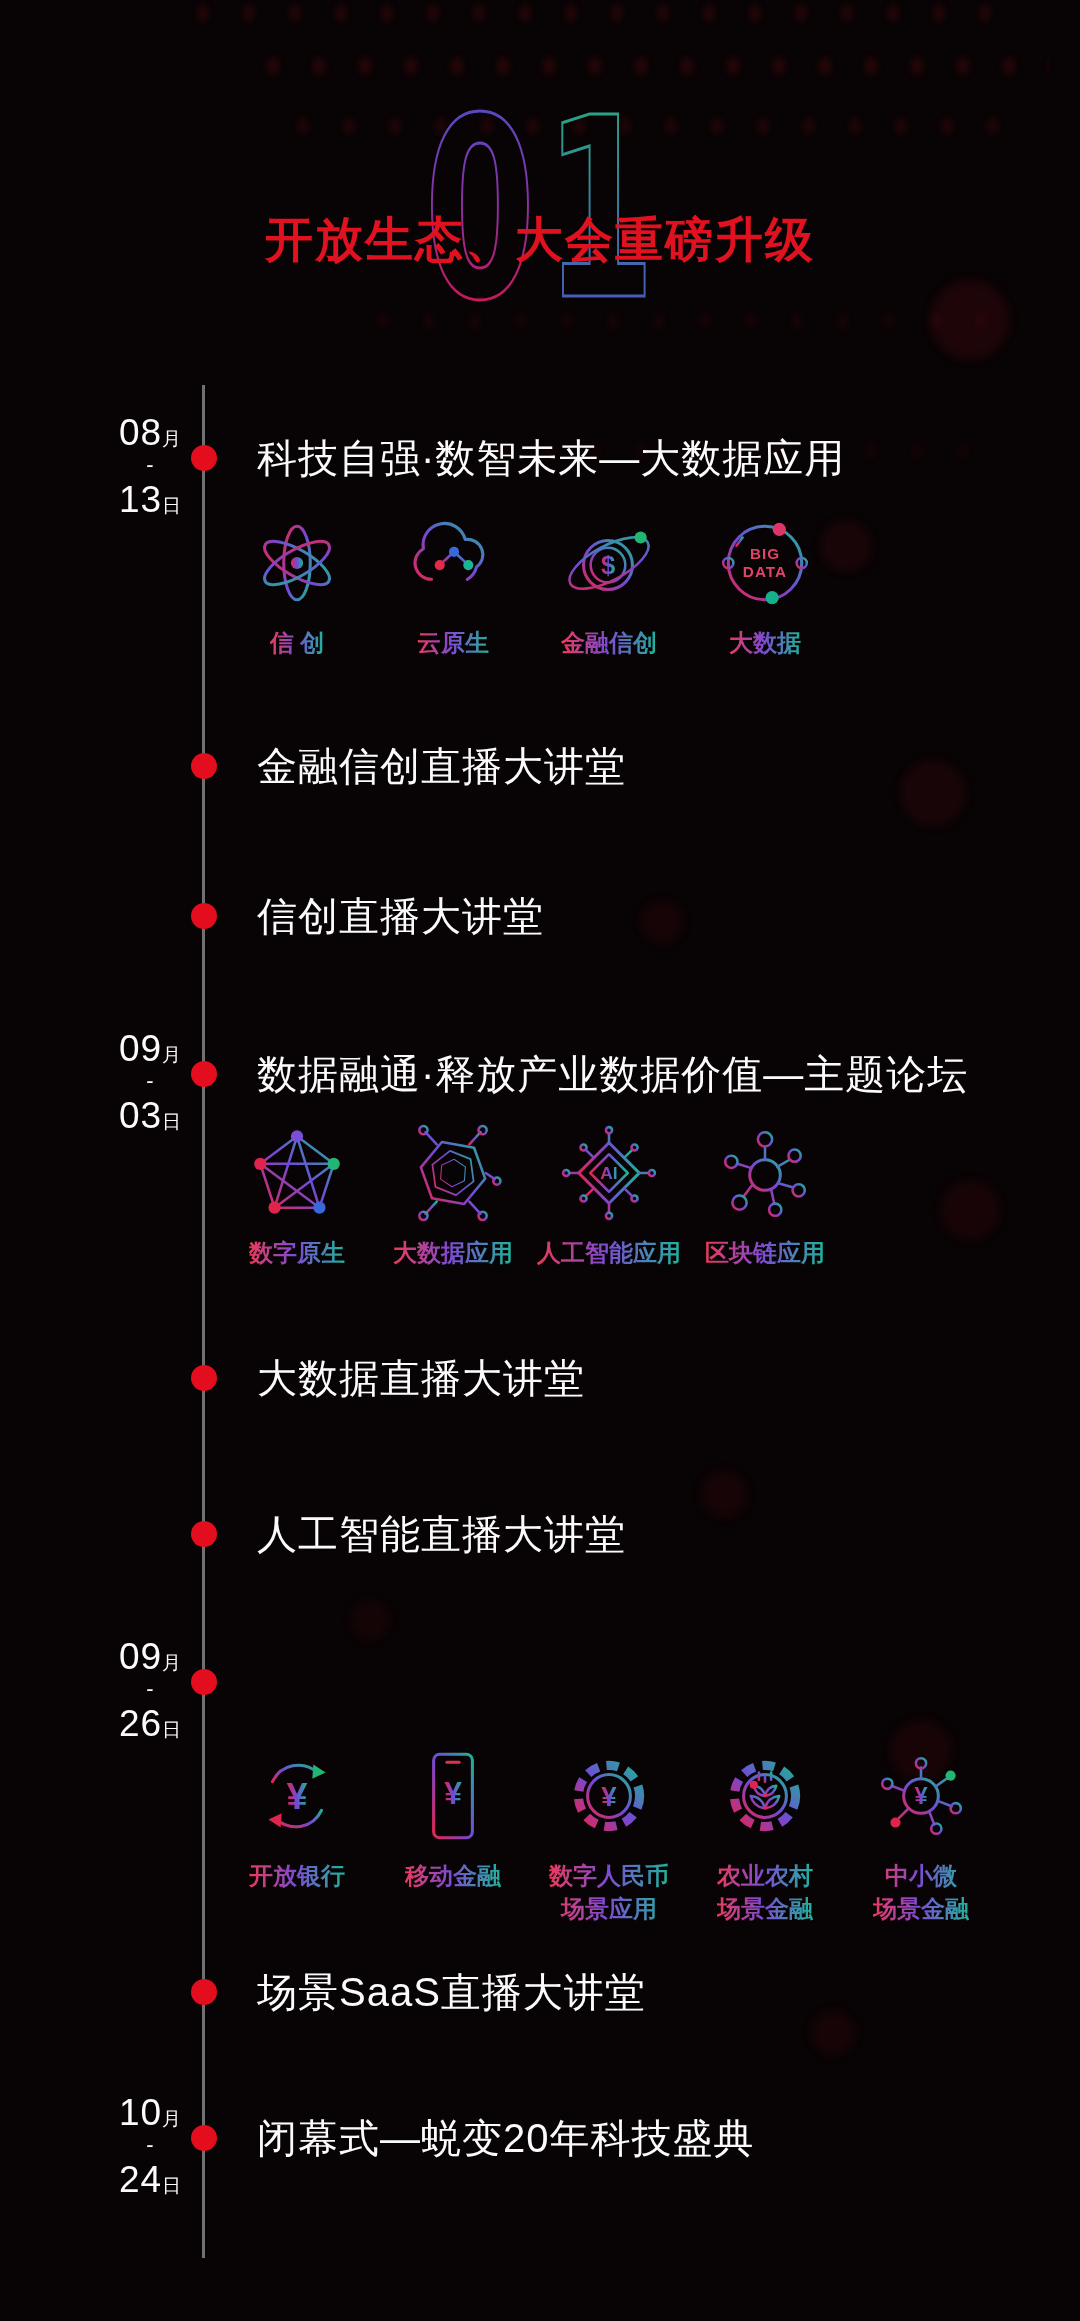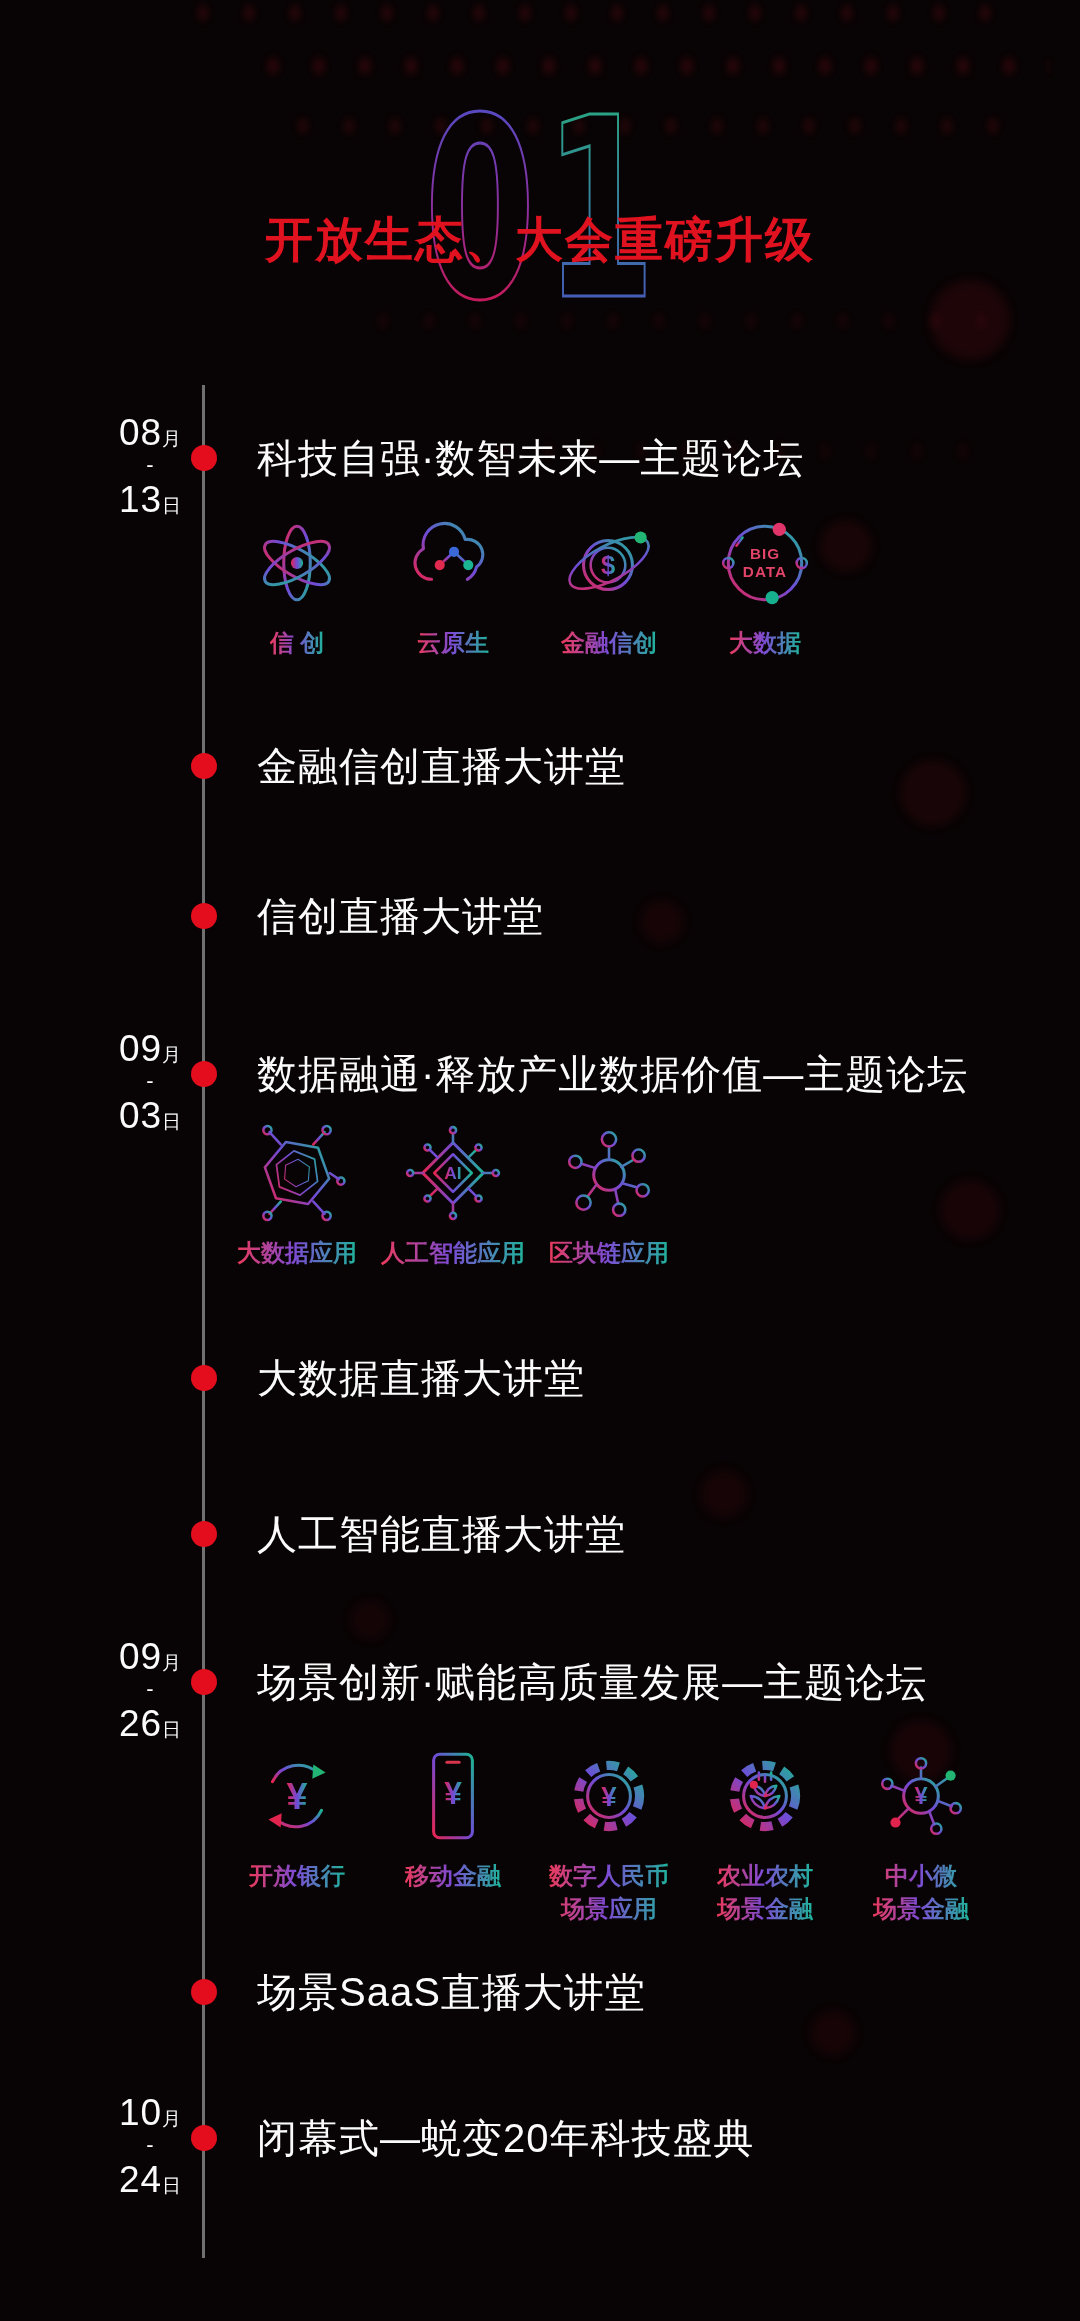--- a/index.html
+++ b/index.html
@@ -120,27 +120,26 @@
     <div class="drow"><span class="dnum">09</span><span class="dunit">月</span></div>
     <div class="dsep">-</div>
     <div class="drow"><span class="dnum">26</span><span class="dunit">日</span></div>
   </div>
   <div class="date" style="top:2094px">
     <div class="drow"><span class="dnum">10</span><span class="dunit">月</span></div>
     <div class="dsep">-</div>
     <div class="drow"><span class="dnum">24</span><span class="dunit">日</span></div>
   </div>
 
-  <div class="etitle" style="top:436px">科技自强·数智未来—主题论坛</div>
+  <div class="etitle" style="top:436px">科技自强·数智未来—大数据应用</div>
   <div class="etitle" style="top:744px">金融信创直播大讲堂</div>
   <div class="etitle" style="top:894px">信创直播大讲堂</div>
   <div class="etitle" style="top:1356px">大数据直播大讲堂</div>
   <div class="etitle" style="top:1052px">数据融通·释放产业数据价值—主题论坛</div>
   <div class="etitle" style="top:1512px">人工智能直播大讲堂</div>
-  <div class="etitle" style="top:1660px">场景创新·赋能高质量发展—主题论坛</div>
   <div class="etitle" style="top:1970px">场景SaaS直播大讲堂</div>
   <div class="etitle" style="top:2116px">闭幕式—蜕变20年科技盛典</div>
 
   <div class="topics" style="top:512px">
     <div class="topic">
       <svg class="ticon" viewBox="0 0 100 100">
         <ellipse class="icon-stroke" cx="50" cy="50" rx="36" ry="13" transform="rotate(90 50 50)"></ellipse>
         <ellipse class="icon-stroke" cx="50" cy="50" rx="36" ry="13" transform="rotate(30 50 50)"></ellipse>
         <ellipse class="icon-stroke" cx="50" cy="50" rx="36" ry="13" transform="rotate(150 50 50)"></ellipse>
         <circle cx="50" cy="50" r="6" fill="url(#gh)"></circle>
@@ -179,20 +178,32 @@
         <circle cx="64" cy="17" r="6.5" fill="#e0356a"></circle>
           <circle cx="57" cy="84" r="6.5" fill="#17b08f"></circle>
         <text class="itext" x="50" y="46" font-size="15" fill="#e04468" letter-spacing="1">BIG</text>
         <text class="itext" x="50" y="64" font-size="15" fill="#e04468" letter-spacing="1">DATA</text>
       </svg>
       <div class="tlabel">大数据</div>
     </div>
   </div>
 
   <div class="topics" style="top:1122px">
+    <div class="topic">
+      <svg class="ticon" viewBox="0 0 100 100">
+        <path class="icon-stroke2" d="M50 14 L86 41 L72 84 L28 84 L14 41 Z"></path>
+        <path class="icon-stroke2" d="M50 14 L72 84 M50 14 L28 84 M14 41 H86 M14 41 L72 84 M86 41 L28 84"></path>
+        <circle cx="50" cy="14" r="6" fill="#7a4fd8"></circle>
+          <circle cx="86" cy="41" r="6" fill="#23b573"></circle>
+        <circle cx="72" cy="84" r="6" fill="#3b68d8"></circle>
+          <circle cx="28" cy="84" r="6" fill="#e0244e"></circle>
+          <circle cx="14" cy="41" r="6" fill="#e0244e"></circle>
+      </svg>
+      <div class="tlabel">数字原生</div>
+    </div>
     <div class="topic">
       <svg class="ticon" viewBox="0 0 100 100">
         <path class="icon-stroke2" d="M82 50 L66 78 L34 78 L18 50 L34 22 L66 22 Z" transform="rotate(10 50 50)"></path>
         <path class="icon-stroke2" d="M82 50 L66 78 L34 78 L18 50 L34 22 L66 22 Z" transform="translate(50 50) rotate(22) scale(0.68) translate(-50 -50)"></path>
         <path class="icon-stroke2" d="M82 50 L66 78 L34 78 L18 50 L34 22 L66 22 Z" transform="translate(50 50) rotate(34) scale(0.42) translate(-50 -50)"></path>
         <line class="icon-stroke2" x1="34" y1="22" x2="23" y2="10"></line>
           <circle class="icon-stroke2" cx="21" cy="8" r="4"></circle>
         <line class="icon-stroke2" x1="66" y1="22" x2="77" y2="10"></line>
           <circle class="icon-stroke2" cx="79" cy="8" r="4"></circle>
         <line class="icon-stroke2" x1="82" y1="50" x2="91" y2="56"></line>

